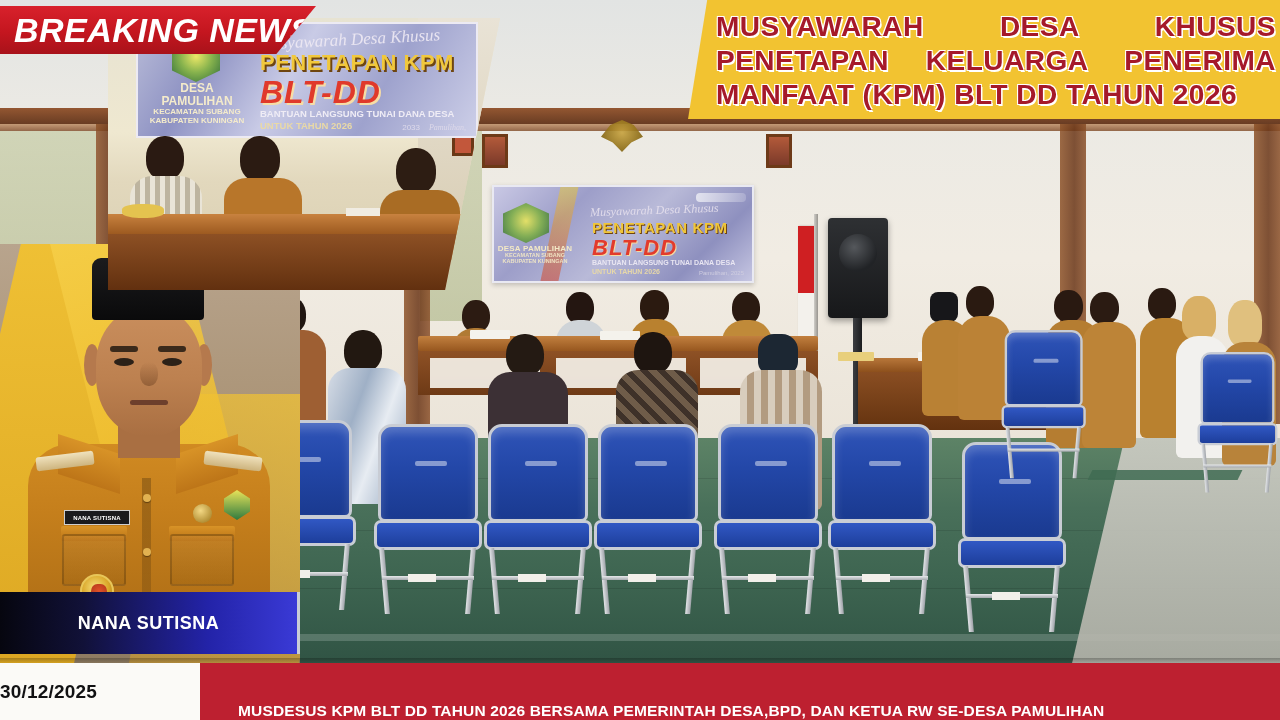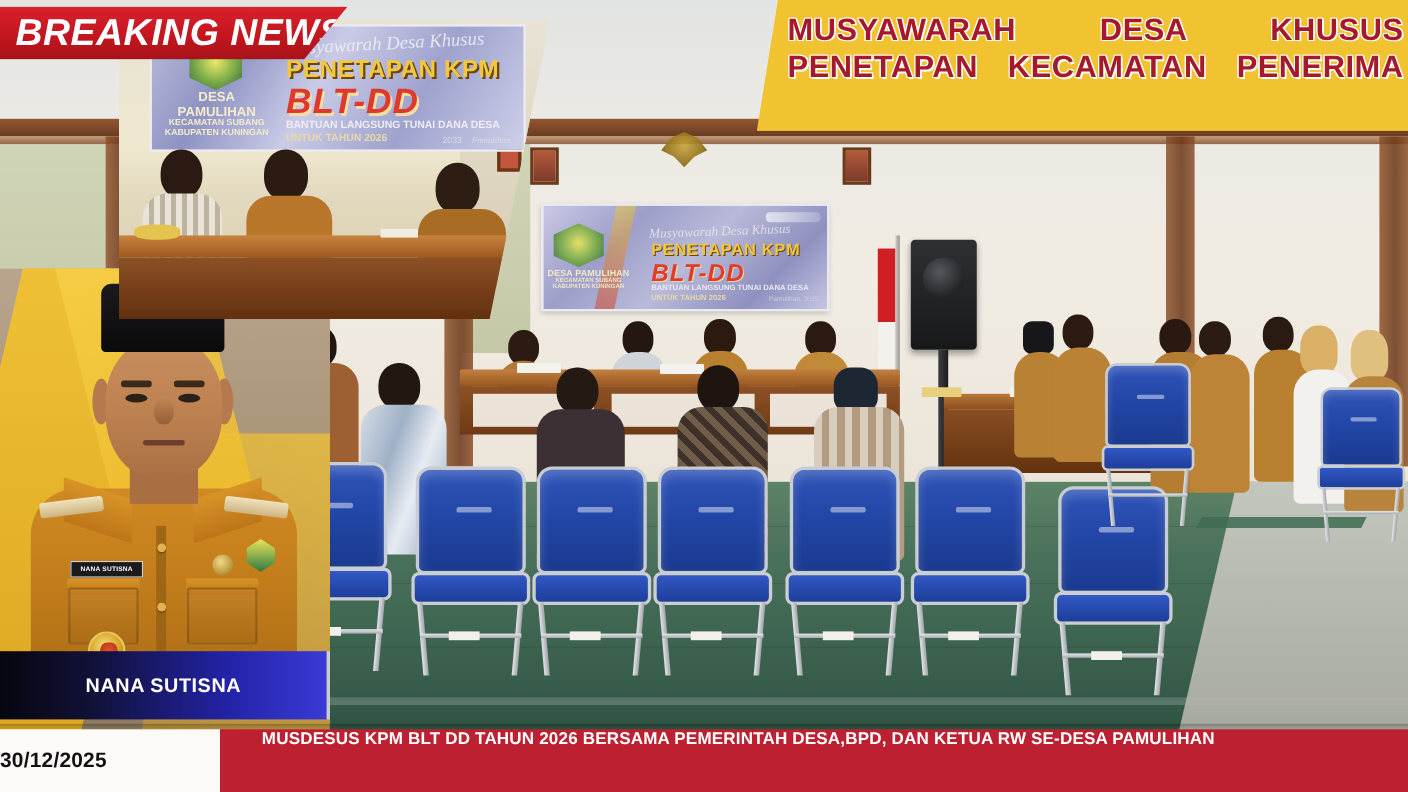--- a/index.html
+++ b/index.html
@@ -250,21 +250,21 @@
   .headline .lines { position:absolute; left:28px; top:10px; right:12px; }
   .hl-line { color:#a5192a; font-size:28px; font-weight:900; letter-spacing:.5px;
     line-height:1.21; text-align:justify; text-shadow:1.5px 1.5px 0 #ffffff, -1px -1px 0 #ffffff,
       1px -1px 0 #ffffff, -1px 1px 0 #ffffff; }
   .hl-line.j { text-align-last:justify; }
 
   
   .bottombar { position:absolute; left:0; top:663px; width:1280px; height:57px; display:flex; }
   .bb-date { width:200px; background:#fbfaf7; display:flex; align-items:center; }
   .bb-date span { color:#111113; font-size:19px; font-weight:700; letter-spacing:.2px; }
-  .bb-ticker { flex:1; background:#bd2030; display:flex; align-items:flex-start; padding-left:38px; }
+  .bb-ticker { flex:1; background:#bd2030; display:flex; align-items:flex-end; padding-left:38px; }
   .bb-ticker span { color:#ffffff; font-size:15.5px; font-weight:700; letter-spacing:.15px; }
 
   
   .bottom-shadow { position:absolute; left:0; top:658px; width:1280px; height:6px;
     background:linear-gradient(180deg,rgba(0,0,0,.25),rgba(0,0,0,0)); }
 </style>
 </head>
 <body>
 
 <div id="stage">
@@ -568,21 +568,22 @@
     <div class="np-name">NANA SUTISNA</div>
   </div>
 
   <div class="breaking">
     <span>BREAKING NEWS</span>
   </div>
 
   <div class="headline">
     <div class="lines">
       <div class="hl-line j">MUSYAWARAH DESA KHUSUS</div>
-      <div class="hl-line j">PENETAPAN KECAMATAN PENERIMA</div>
+      <div class="hl-line j">PENETAPAN KELUARGA PENERIMA</div>
+      <div class="hl-line">MANFAAT (KPM) BLT DD TAHUN 2026</div>
     </div>
   </div>
 
   <div class="bottom-shadow"></div>
   <div class="bottombar">
     <div class="bb-date">
       <span>30/12/2025</span>
     </div>
     <div class="bb-ticker">
       <span>MUSDESUS KPM BLT DD TAHUN 2026 BERSAMA PEMERINTAH DESA,BPD, DAN KETUA RW SE-DESA PAMULIHAN</span>

